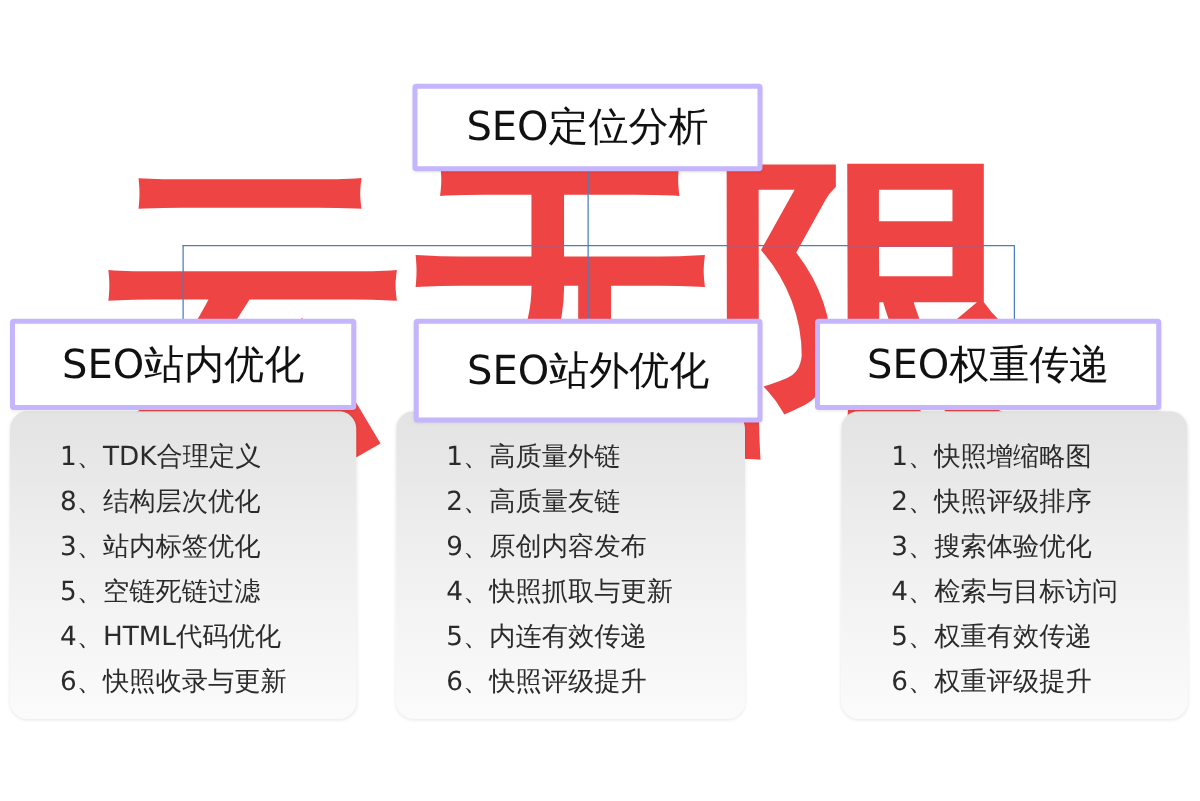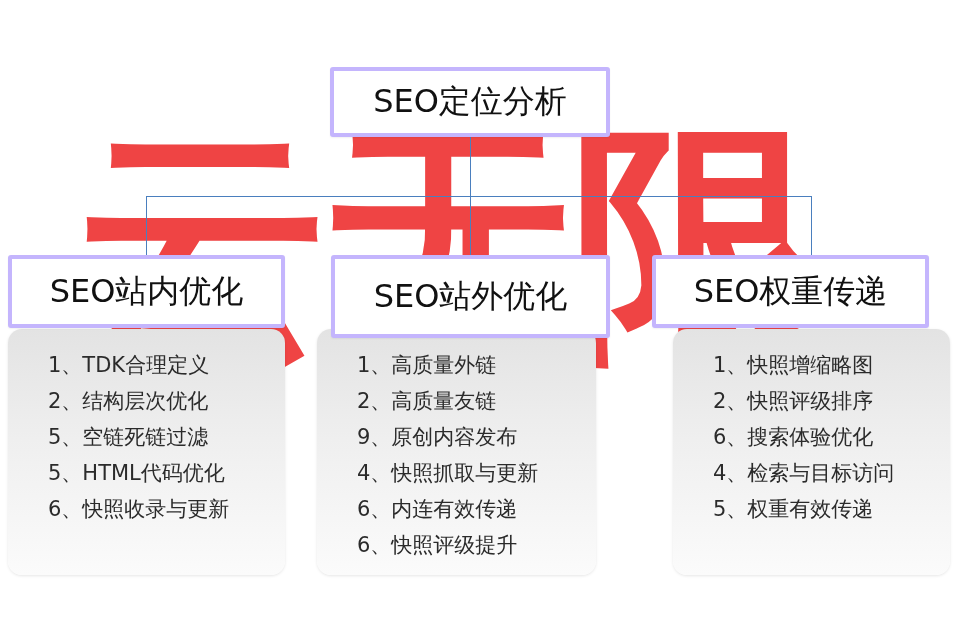--- a/index.html
+++ b/index.html
@@ -101,50 +101,52 @@
   <div class="line v line-drop-1"></div>
   <div class="line v line-drop-2"></div>
 
   <div class="node node-root">
     <span>SEO定位分析</span>
   </div>
 
   <div class="panel panel-0">
     <ul class="list">
       <li>1、TDK合理定义</li>
-      <li>2、结构层次优化</li>
+      <li>8、结构层次优化</li>
+      <li>3、站内标签优化</li>
       <li>5、空链死链过滤</li>
-      <li>5、HTML代码优化</li>
+      <li>4、HTML代码优化</li>
       <li>6、快照收录与更新</li>
     </ul>
   </div>
   <div class="node node-h0">
     <span>SEO站内优化</span>
   </div>
 
   <div class="panel panel-1">
     <ul class="list">
       <li>1、高质量外链</li>
       <li>2、高质量友链</li>
       <li>9、原创内容发布</li>
       <li>4、快照抓取与更新</li>
-      <li>6、内连有效传递</li>
+      <li>5、内连有效传递</li>
       <li>6、快照评级提升</li>
     </ul>
   </div>
   <div class="node node-h1">
     <span>SEO站外优化</span>
   </div>
 
   <div class="panel panel-2">
     <ul class="list">
       <li>1、快照增缩略图</li>
       <li>2、快照评级排序</li>
-      <li>6、搜索体验优化</li>
+      <li>3、搜索体验优化</li>
       <li>4、检索与目标访问</li>
       <li>5、权重有效传递</li>
+      <li>6、权重评级提升</li>
     </ul>
   </div>
   <div class="node node-h2">
     <span>SEO权重传递</span>
   </div>
 
 </div>
 
 </body></html>

